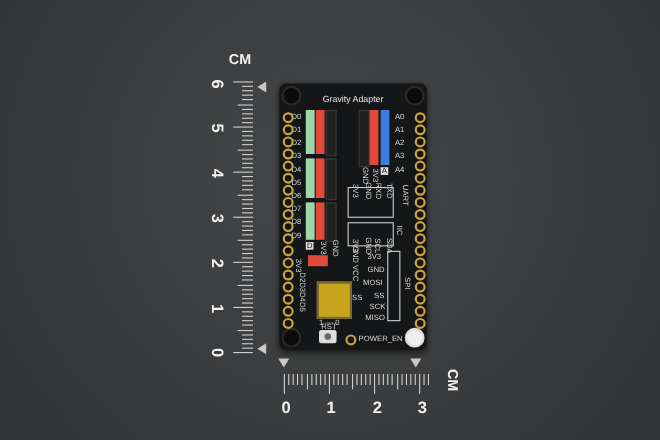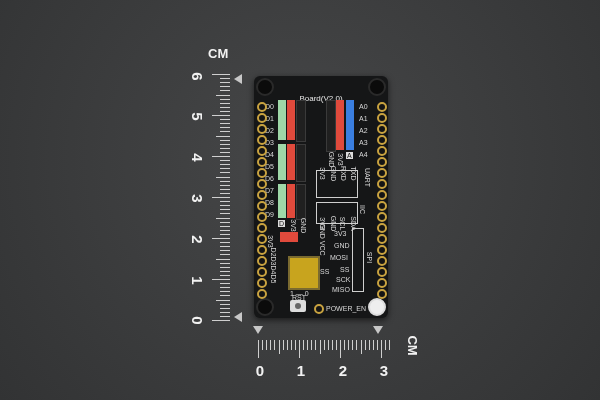--- a/index.html
+++ b/index.html
@@ -151,21 +151,21 @@
 <div class="abs hlabel" style="left:336px">2</div>
 <div class="abs hlabel" style="left:377px">3</div>
 <div class="abs hcm">CM</div>
 
 <div class="abs board">
   <div class="hole" style="left:2px;top:2px"></div>
   <div class="hole" style="right:2px;top:2px"></div>
   <div class="hole" style="left:2px;bottom:2px"></div>
   <div class="hole" style="right:2px;bottom:2px;background:#eee;border-color:#ddd"></div>
 
-  <div class="title" style="top:19px">Board(V2.0)</div>
+  <div class="title" style="top:11px">Gravity Adapter</div>
 
   <div id="leftpads"></div>
   <div class="silk" style="left:11px;top:27px">D0</div>
   <div class="silk" style="left:11px;top:39px">D1</div>
   <div class="silk" style="left:11px;top:51px">D2</div>
   <div class="silk" style="left:11px;top:63px">D3</div>
   <div class="silk" style="left:11px;top:75px">D4</div>
   <div class="silk" style="left:11px;top:87px">D5</div>
   <div class="silk" style="left:11px;top:99px">D6</div>
   <div class="silk" style="left:11px;top:111px">D7</div>

